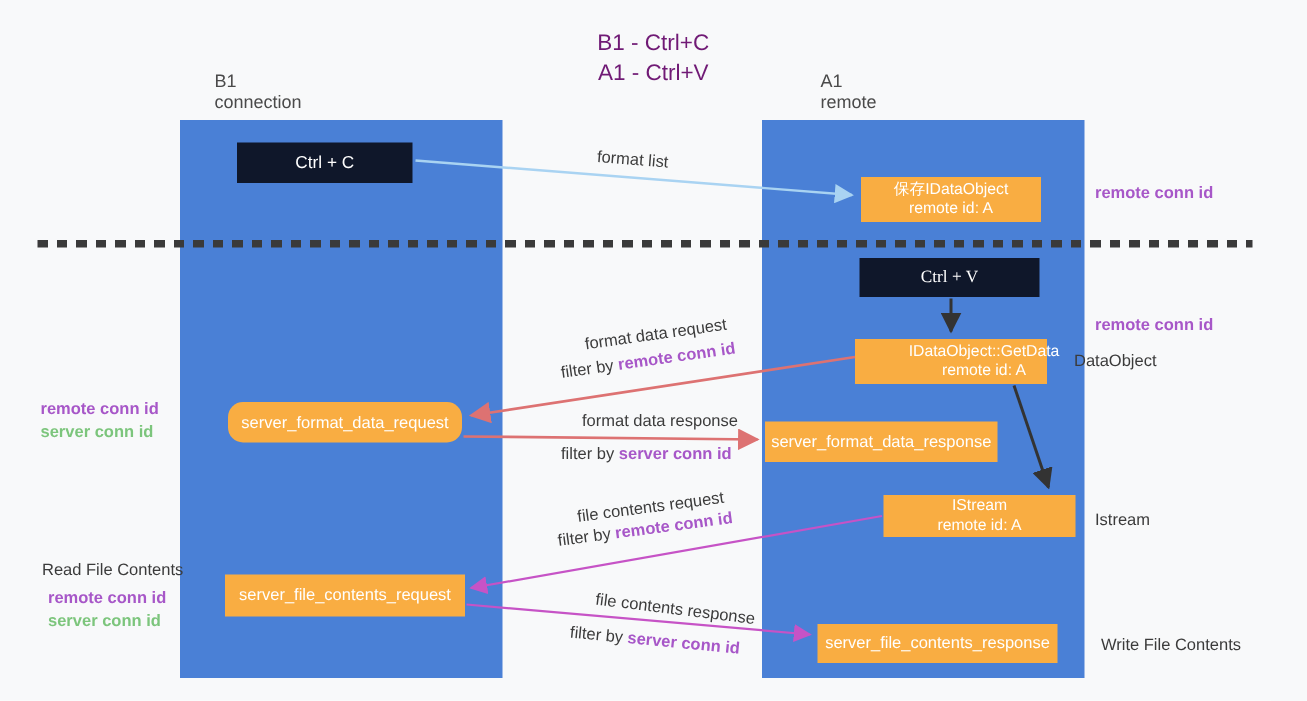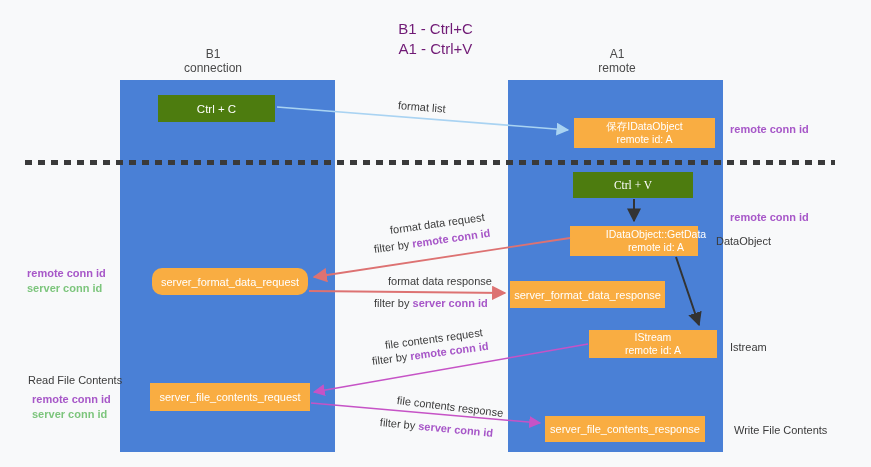--- a/index.html
+++ b/index.html
@@ -2,25 +2,25 @@
 <html><head>
 <meta charset="utf-8">
 <style>
   html,body{margin:0;padding:0;}
   .canvas{
     position:relative;width:871px;height:467px;background:#f8f9fa;overflow:hidden;
     font-family:"Liberation Sans",sans-serif;color:#3b3b3b;
   }
   .abs{position:absolute;}
   .title{left:0;right:0;top:7px;text-align:center;font-size:15px;line-height:20px;color:#701a75;margin-top:12px;}
-  .col-header{width:140px;top:47px;text-align:center;font-size:12px;line-height:14px;color:#4a4a4a;}
+  .col-header{width:140px;top:47px;text-align:left;font-size:12px;line-height:14px;color:#4a4a4a;}
   .column{background:#4a80d6;top:80px;width:215px;height:372px;}
   .node{display:flex;flex-direction:column;align-items:center;justify-content:center;
         color:#fff;text-align:center;box-sizing:border-box;}
-  .green{background:#4d7c0f;font-size:11.5px;}
+  .green{background:#0f172a;font-size:11.5px;}
   .orange{background:#f9ad42;font-size:11px;}
   .two-line{font-size:10.5px;line-height:13px;}
   .dashes{top:160px;left:25px;width:810px;height:5px;
           background:repeating-linear-gradient(90deg,#3a3a3a 0 7px,transparent 7px 13px);}
   .side-label{font-size:11px;color:#3b3b3b;white-space:nowrap;}
   .purple{color:#a757c8;font-weight:bold;}
   .greenlbl{color:#7cc57c;font-weight:bold;}
   .flow-label{font-size:11px;color:#3c3c3c;white-space:nowrap;transform-origin:left center;}
   svg.arrows{position:absolute;left:0;top:0;pointer-events:none;}
 </style>
@@ -45,21 +45,21 @@
 
   <div class="abs column" style="left:120px;"></div>
   <div class="abs column" style="left:508px;"></div>
 
   <div class="abs dashes"></div>
 
   <div class="abs node green" style="left:158px;top:95px;width:117px;height:27px;">
     <div>Ctrl + C</div>
   </div>
 
-  <div class="abs node orange two-line" style="left:574px;top:118px;width:141px;height:30px;">
+  <div class="abs node orange two-line" style="left:574px;top:118px;width:120px;height:30px;">
     <div>保存IDataObject</div>
     <div>remote id: A</div>
   </div>
 
   <div class="abs node green" style="left:573px;top:172px;width:120px;height:26px;font-family:Liberation Serif, serif;">
     <div>Ctrl + V</div>
   </div>
 
   <div class="abs node orange two-line" style="left:570px;top:226px;width:128px;height:30px;padding-left:44px;">
     <div>IDataObject::GetData</div>

